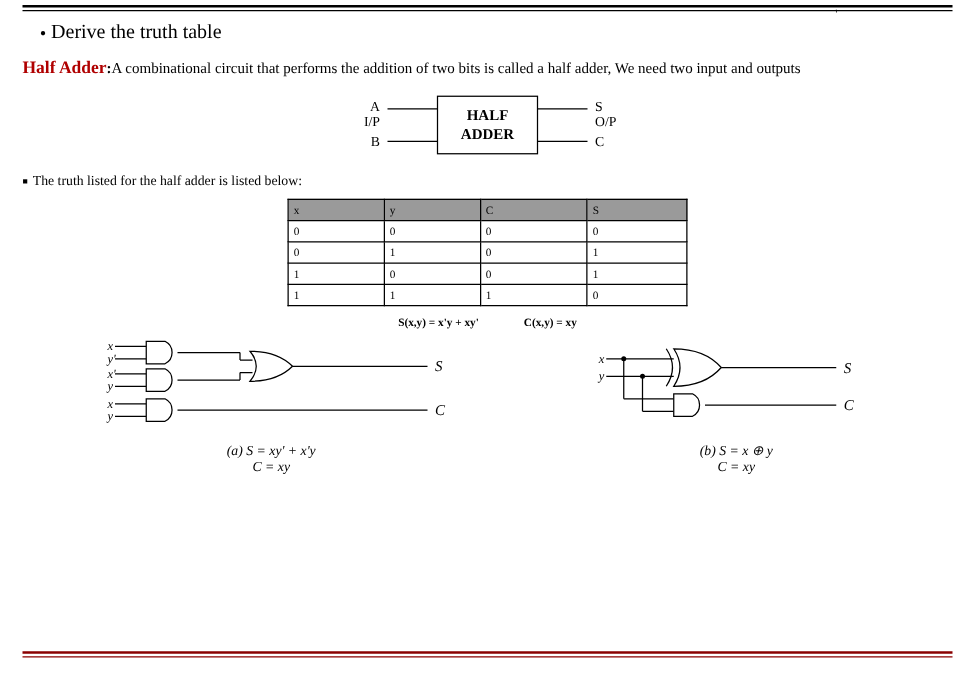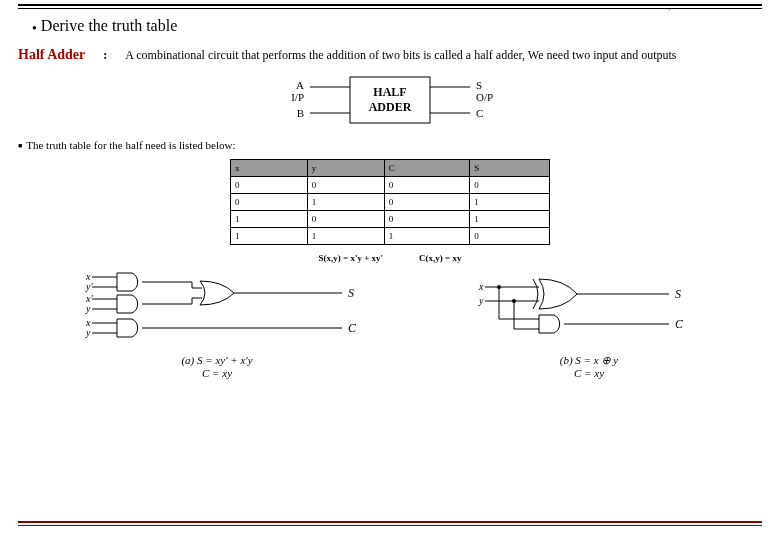--- a/index.html
+++ b/index.html
@@ -13,21 +13,21 @@
     position: relative;
     color: #000;
   }
   .top-rules { margin-bottom: 6px; }
   .top-rules .line1 { border-top: 2px solid #000; height: 0; margin-bottom: 2px; }
   .top-rules .line2 { border-top: 1px solid #000; height: 0; }
   .page-corner { position: absolute; top: 6px; right: 110px; font-size: 10px; }
   .bullets { margin-left: 14px; margin-bottom: 10px; }
   .bullets li { list-style: none; font-size: 16px; line-height: 1.35; }
   .bullets li::before { content: "●"; font-size: 8px; position: relative; top: -1px; margin-right: 4px; }
-  .ha-row { display: flex; align-items: baseline; gap: 18px; margin-bottom: 8px; }
+  .ha-row { display: flex; align-items: baseline; gap: 0; margin-bottom: 8px; }
   .ha-title { font-weight: bold; color: #b00000; font-size: 14px; }
   .colon { font-weight: bold; }
   .ha-desc { font-size: 12px; text-align: center; }
   .block-diagram { display: flex; justify-content: center; margin-bottom: 10px; }
   .truth-intro { font-size: 11px; margin-bottom: 8px; }
   .truth-intro::before { content: "■"; font-size: 7px; position: relative; top: -1px; margin-right: 4px; }
   .table-wrap { display: flex; justify-content: center; margin-bottom: 8px; }
   table.truth { border-collapse: collapse; width: 320px; font-size: 9px; }
   table.truth th, table.truth td {
     border: 1px solid #000;
@@ -74,21 +74,21 @@
     <text x="34" y="30" font-size="11" text-anchor="end">I/P</text>
     <text x="34" y="46" font-size="11" text-anchor="end">B</text>
     <text x="120" y="25" font-size="12" text-anchor="middle" font-weight="bold">HALF</text>
     <text x="120" y="40" font-size="12" text-anchor="middle" font-weight="bold">ADDER</text>
     <text x="206" y="18" font-size="11">S</text>
     <text x="206" y="30" font-size="11">O/P</text>
     <text x="206" y="46" font-size="11">C</text>
   </svg>
 </div>
 
-<div class="truth-intro">The truth table for the half need is listed below:</div>
+<div class="truth-intro">The truth listed for the half adder is listed below:</div>
 
 <div class="table-wrap">
   <table class="truth">
     <tbody>
         <tr>
       <th>x</th>
       <th>y</th>
       <th>C</th>
       <th>S</th>
     </tr>

